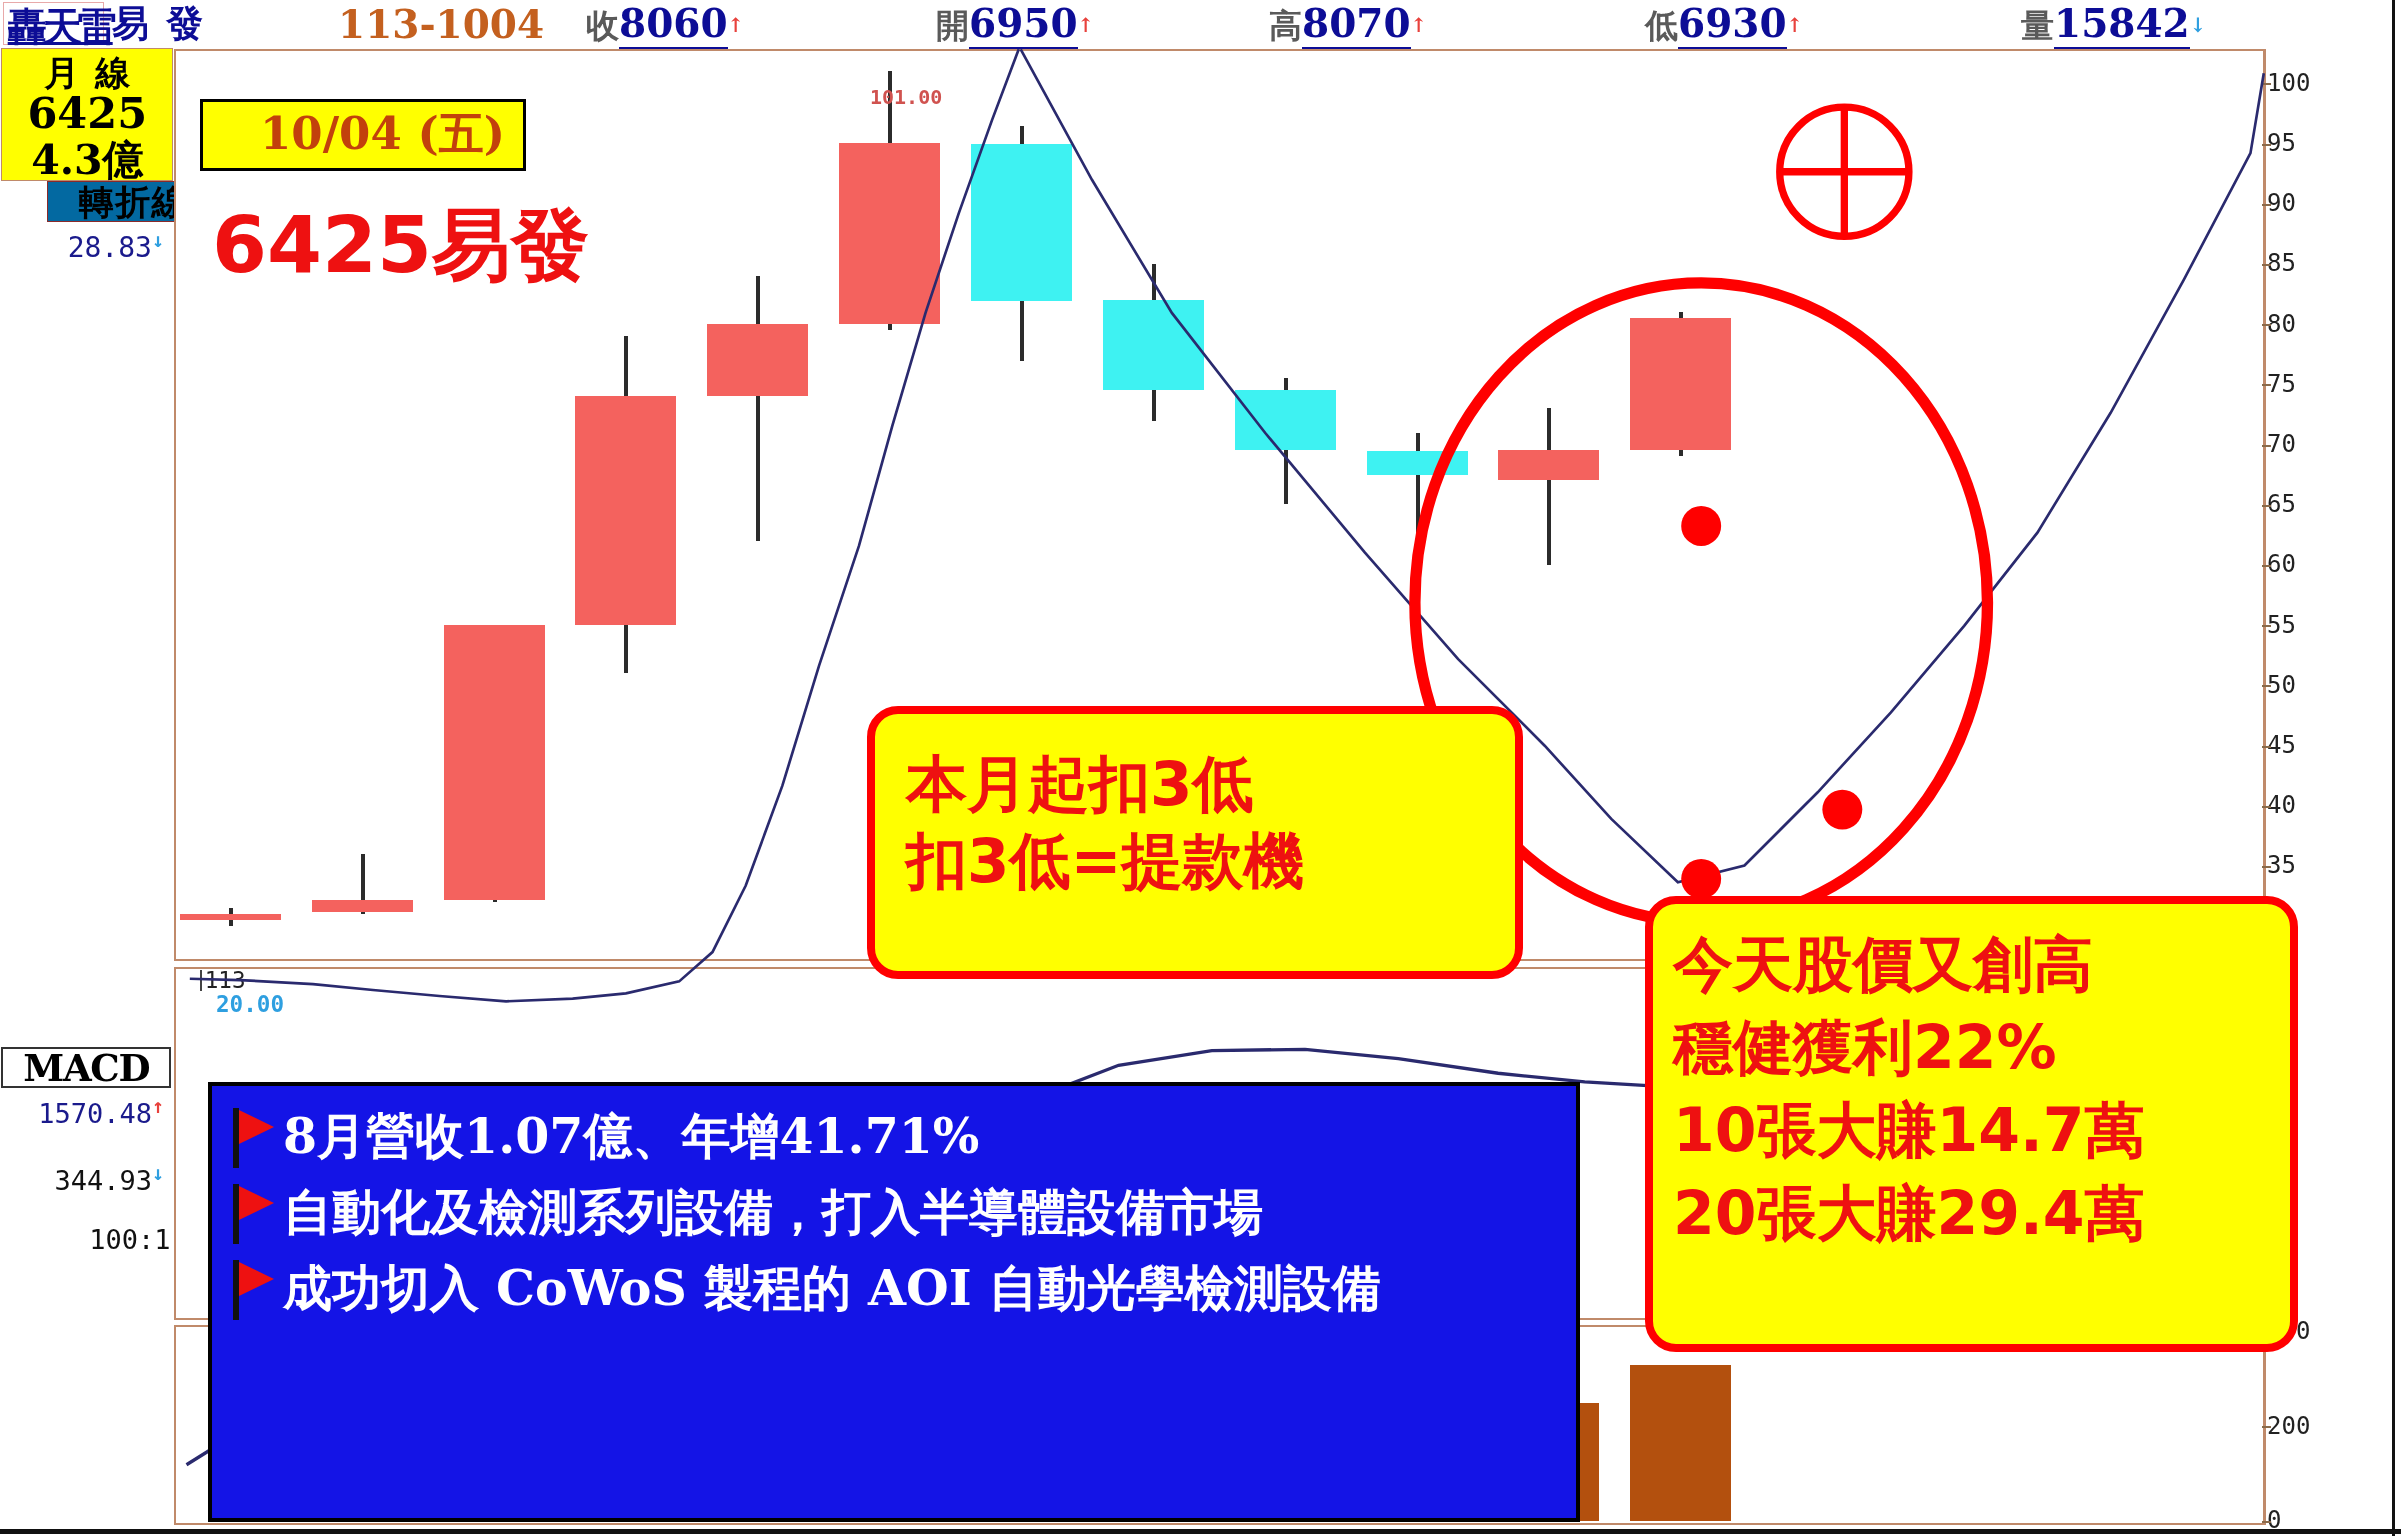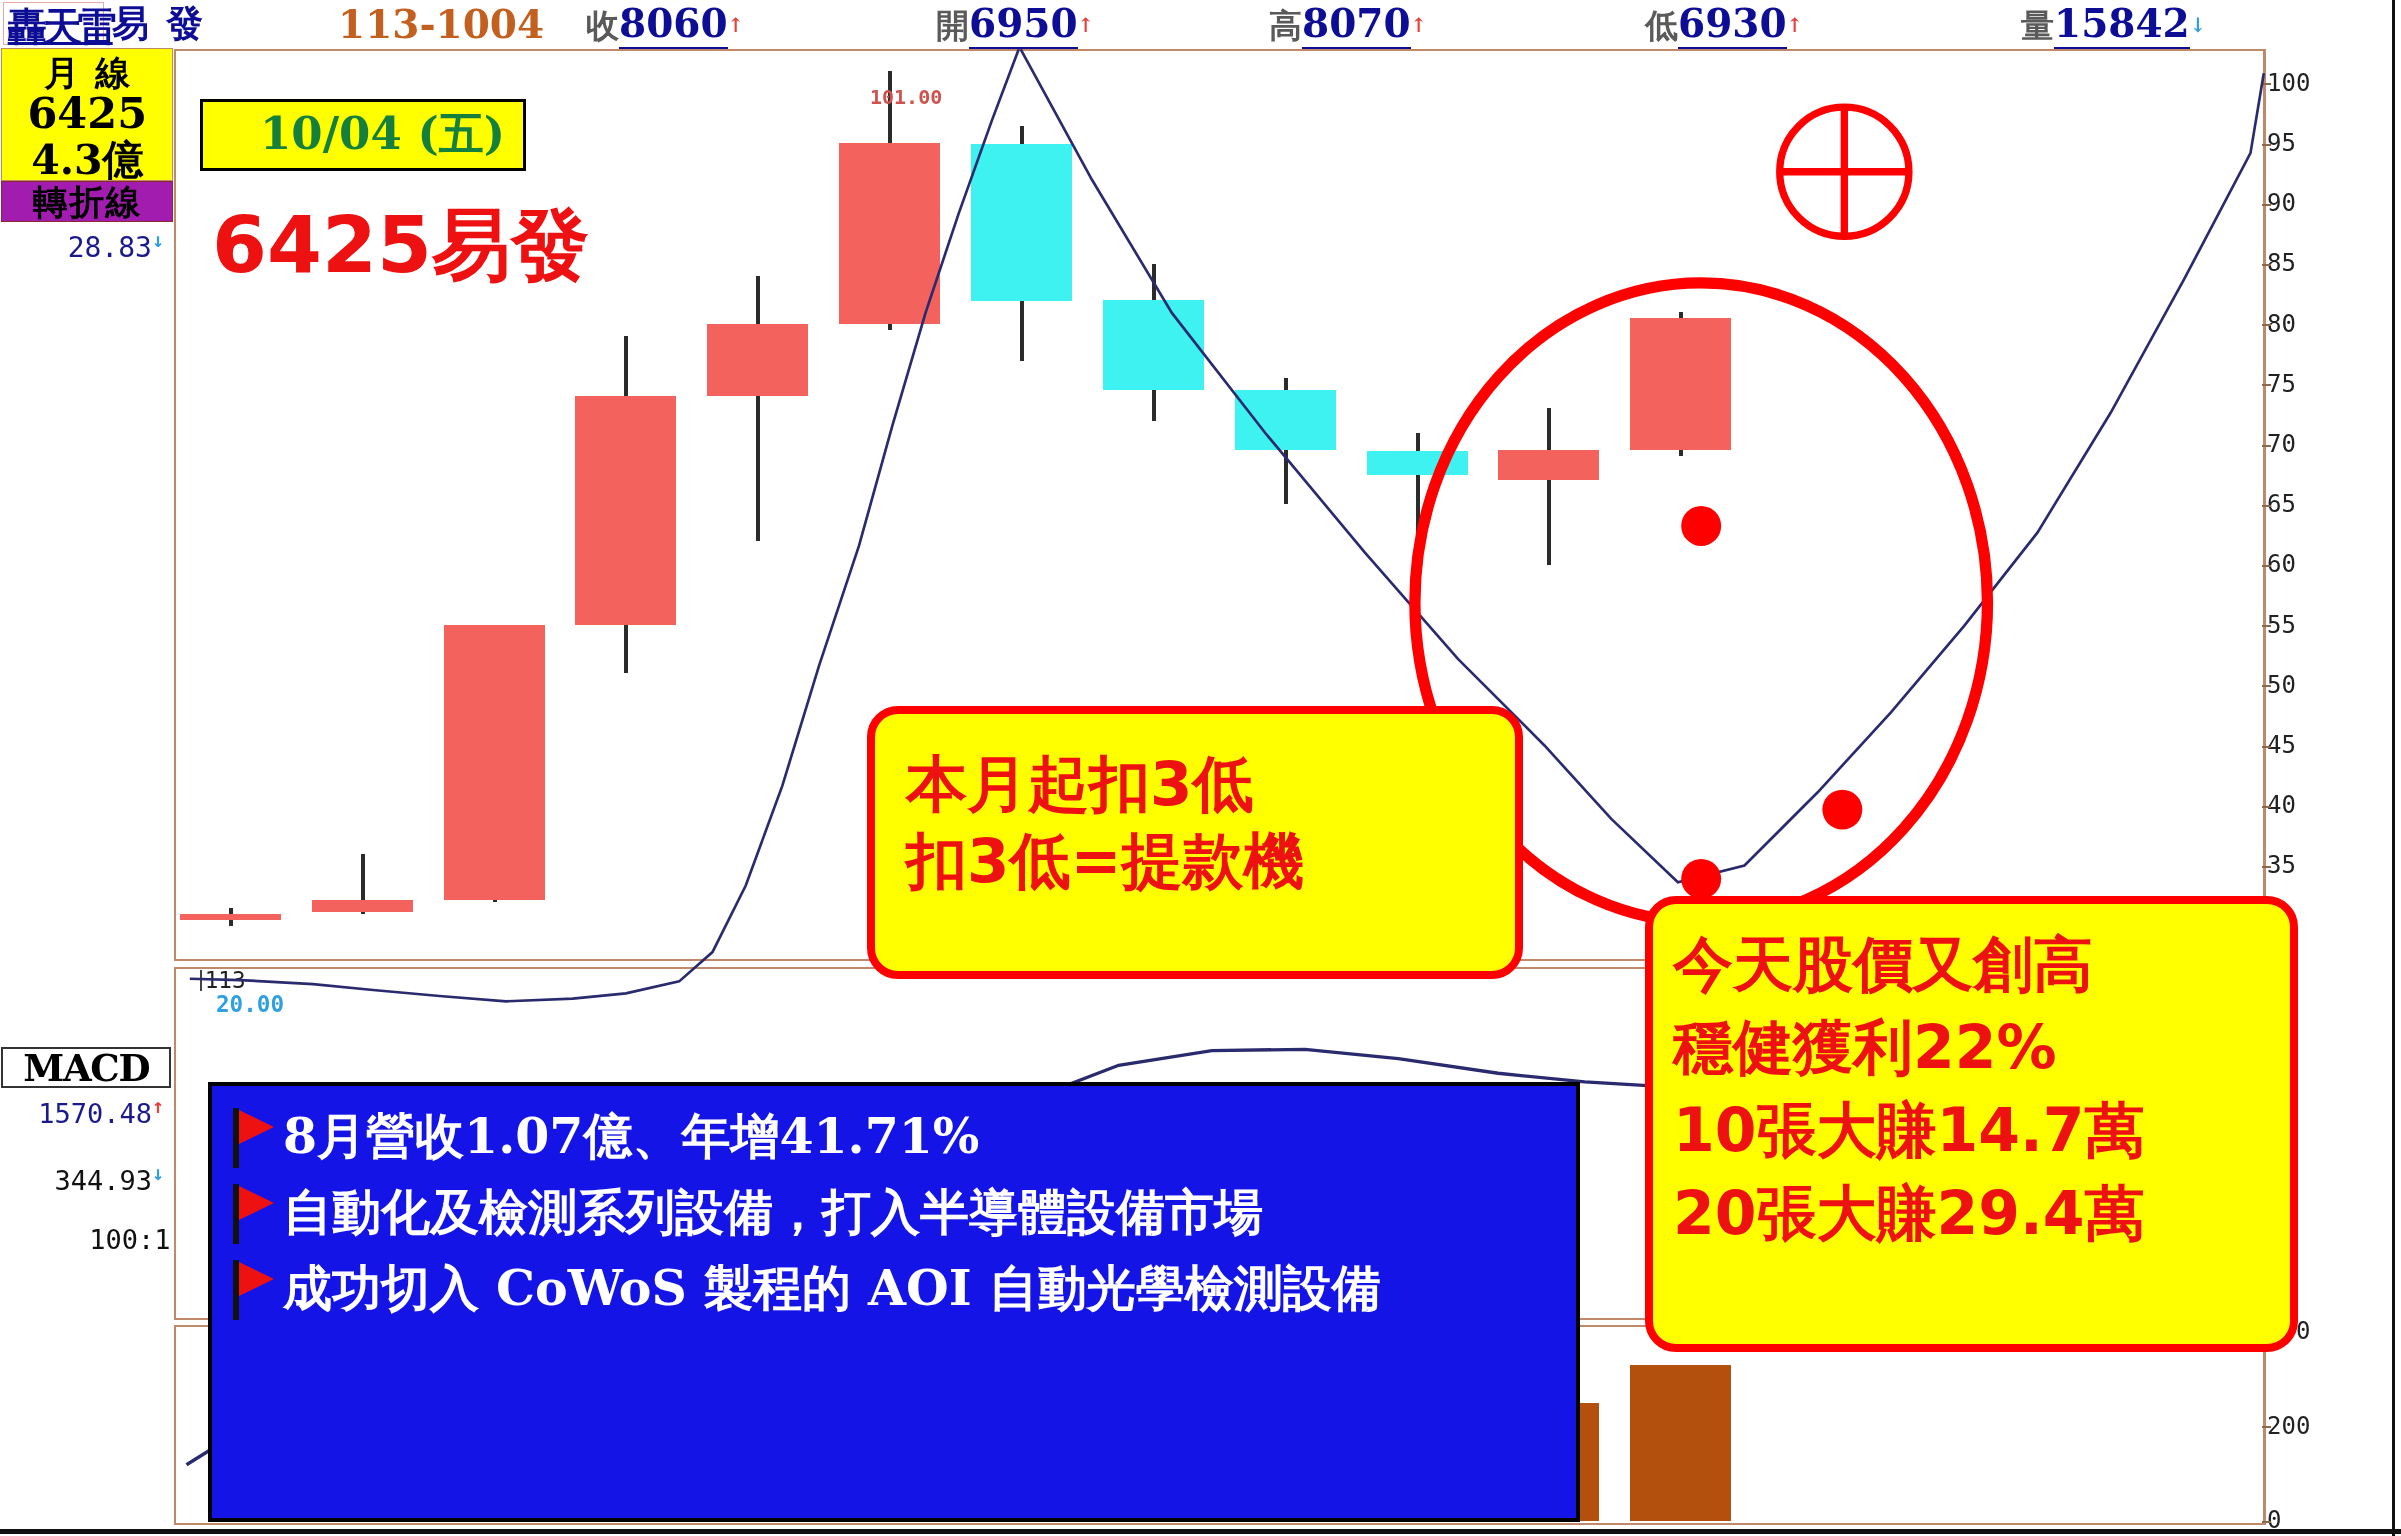--- a/index.html
+++ b/index.html
@@ -31,24 +31,24 @@
   .leftcol{position:absolute;left:1.3px;top:48px;width:172px;}
   .yellow-pane{background:#ffff00;border:0.7px solid #c08a6a;box-sizing:border-box;
                width:172px;height:133px;position:relative;}
   .yp-row1{position:absolute;top:1.3px;left:0;width:100%;text-align:center;
            font-family:"DejaVu Serif",serif;font-size:35px;font-weight:bold;color:#000;
            letter-spacing:16px;text-indent:16px;}
   .yp-row2{position:absolute;top:39px;left:0;width:100%;text-align:center;
            font-family:"DejaVu Serif",serif;font-size:43px;font-weight:bold;color:#000;}
   .yp-row3{position:absolute;top:84px;left:0;width:100%;text-align:center;
            font-family:"DejaVu Serif",serif;font-size:41px;font-weight:bold;color:#000;}
-  .red-pane{background:#a21caf;border:0.7px solid #8a2a2a;box-sizing:border-box;
+  .red-pane{background:#0369a1;border:0.7px solid #8a2a2a;box-sizing:border-box;
             width:172px;height:41px;text-align:center;
             font-family:"DejaVu Serif",serif;font-size:35px;font-weight:bold;color:#000;
-            line-height:39px;letter-spacing:1.3px;}
+            line-height:39px;letter-spacing:1.3px;margin-left:46px;}
   .wht-pane{background:#fff;width:172px;height:37px;text-align:right;padding-right:9.3px;
             box-sizing:border-box;font-family:"DejaVu Sans Mono",monospace;
             font-size:28px;color:#1a1a8c;line-height:36px;}
 
   
   .macd-wrap{position:absolute;left:1.3px;top:1047px;width:172px;}
   .macd-title{width:170px;height:41px;border:2px solid #333;box-sizing:border-box;
               background:#fff;text-align:center;font-family:"DejaVu Serif",serif;
               font-size:37px;font-weight:bold;color:#000;line-height:39px;letter-spacing:-1.3px;}
   .macd-v{text-align:right;padding-right:9.3px;font-family:"DejaVu Sans Mono",monospace;
@@ -80,21 +80,21 @@
   .body.up{background:#f4625e;}
   .body.dn{background:#3ef2f2;}
 
   
   svg.ov{position:absolute;left:0;top:0;width:2401px;height:1536px;pointer-events:none;}
 
   
   .date-badge{position:absolute;left:200px;top:99px;width:326px;height:72px;
               background:#ffff00;border:3.3px solid #000;box-sizing:border-box;
               font-family:"DejaVu Serif","Liberation Serif",serif;font-weight:bold;
-              font-size:45px;color:#15803d;line-height:64px;text-align:center;padding-left:39px;}
+              font-size:45px;color:#c2410c;line-height:64px;text-align:center;padding-left:39px;}
   .big-title{position:absolute;left:212px;top:193px;font-family:"DejaVu Sans",sans-serif;
              font-weight:bold;font-size:79px;color:#ee1111;white-space:nowrap;}
 
   .callout{position:absolute;background:#ffff00;border:8px solid #ff0000;
            border-radius:31px;box-sizing:border-box;
            font-family:"DejaVu Sans",sans-serif;font-weight:bold;color:#ee1111;}
   #callout-mid{left:867px;top:706px;width:656px;height:273px;padding:31px 0 0 31px;
                font-size:61px;line-height:77px;}
   #callout-right{left:1645px;top:896px;width:653px;height:456px;padding:18.6px 0 0 20px;
                  font-size:60px;line-height:83px;}

